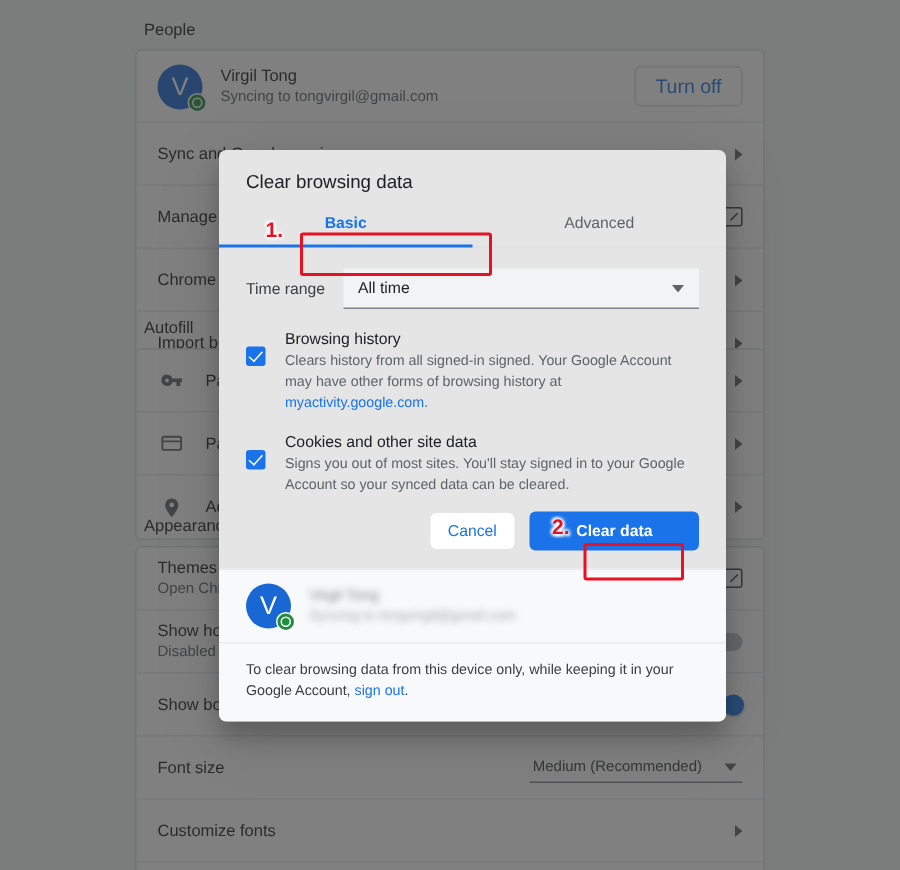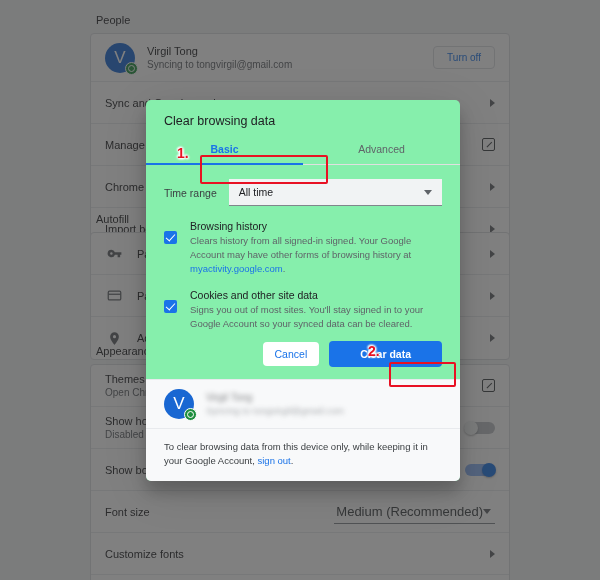--- a/index.html
+++ b/index.html
@@ -69,35 +69,35 @@
     position: absolute; width: 14px; height: 14px; border-radius: 50%;
     background: #f1f3f4; top: -1px; left: -1px;
     box-shadow: 0 1px 2px rgba(0,0,0,.3);
   }
   .toggle.on { background: #8ab4f8; }
   .toggle.on .knob { background: #1a73e8; left: auto; right: -1px; }
 
   .select-box {
     min-width: 112px;
     border-bottom: 1px solid #80868b;
-    font-size: 13px; color: #3c4043;
+    font-size: 10px; color: #3c4043;
     padding: 4px 4px 4px 2px;
-    display: flex; align-items: center; justify-content: center;
+    display: flex; align-items: center; justify-content: center; gap: 15px;
   }
   .caret {
     width: 0; height: 0;
     border-left: 4px solid transparent;
     border-right: 4px solid transparent;
     border-top: 5px solid #5f6368;
   }
 
   .turn-off-btn {
     border: 1px solid #dadce0; border-radius: 4px;
     color: #1a73e8; background: #fff;
-    font-size: 10px; padding: 5px 13px;
+    font-size: 13px; padding: 5px 13px;
   }
 
   .avatar {
     width: 30px; height: 30px; border-radius: 50%;
     background: #1967d2; color: #fff;
     display: flex; align-items: center; justify-content: center;
     font-size: 17px; position: relative; margin-right: 12px;
     flex: none;
   }
   .avatar .sync-badge {
@@ -115,22 +115,22 @@
   .scrim {
     position: absolute; inset: 0;
     background: rgba(50,50,50,0.62);
     z-index: 5;
   }
 
   
   .dialog {
     position: absolute;
     left: 146px; top: 100px;
-    width: 314px; height: 381px;
-    background: #86efac;
+    width: 338px; height: 381px;
+    background: #e5e5e5;
     border-radius: 5px;
     box-shadow: 0 11px 15px rgba(0,0,0,.2), 0 9px 46px rgba(0,0,0,.12);
     z-index: 10;
     display: flex; flex-direction: column;
     overflow: hidden;
   }
   .dlg-title {
     font-size: 12.5px; color: #202124;
     padding: 14px 18px 10px 18px;
   }

